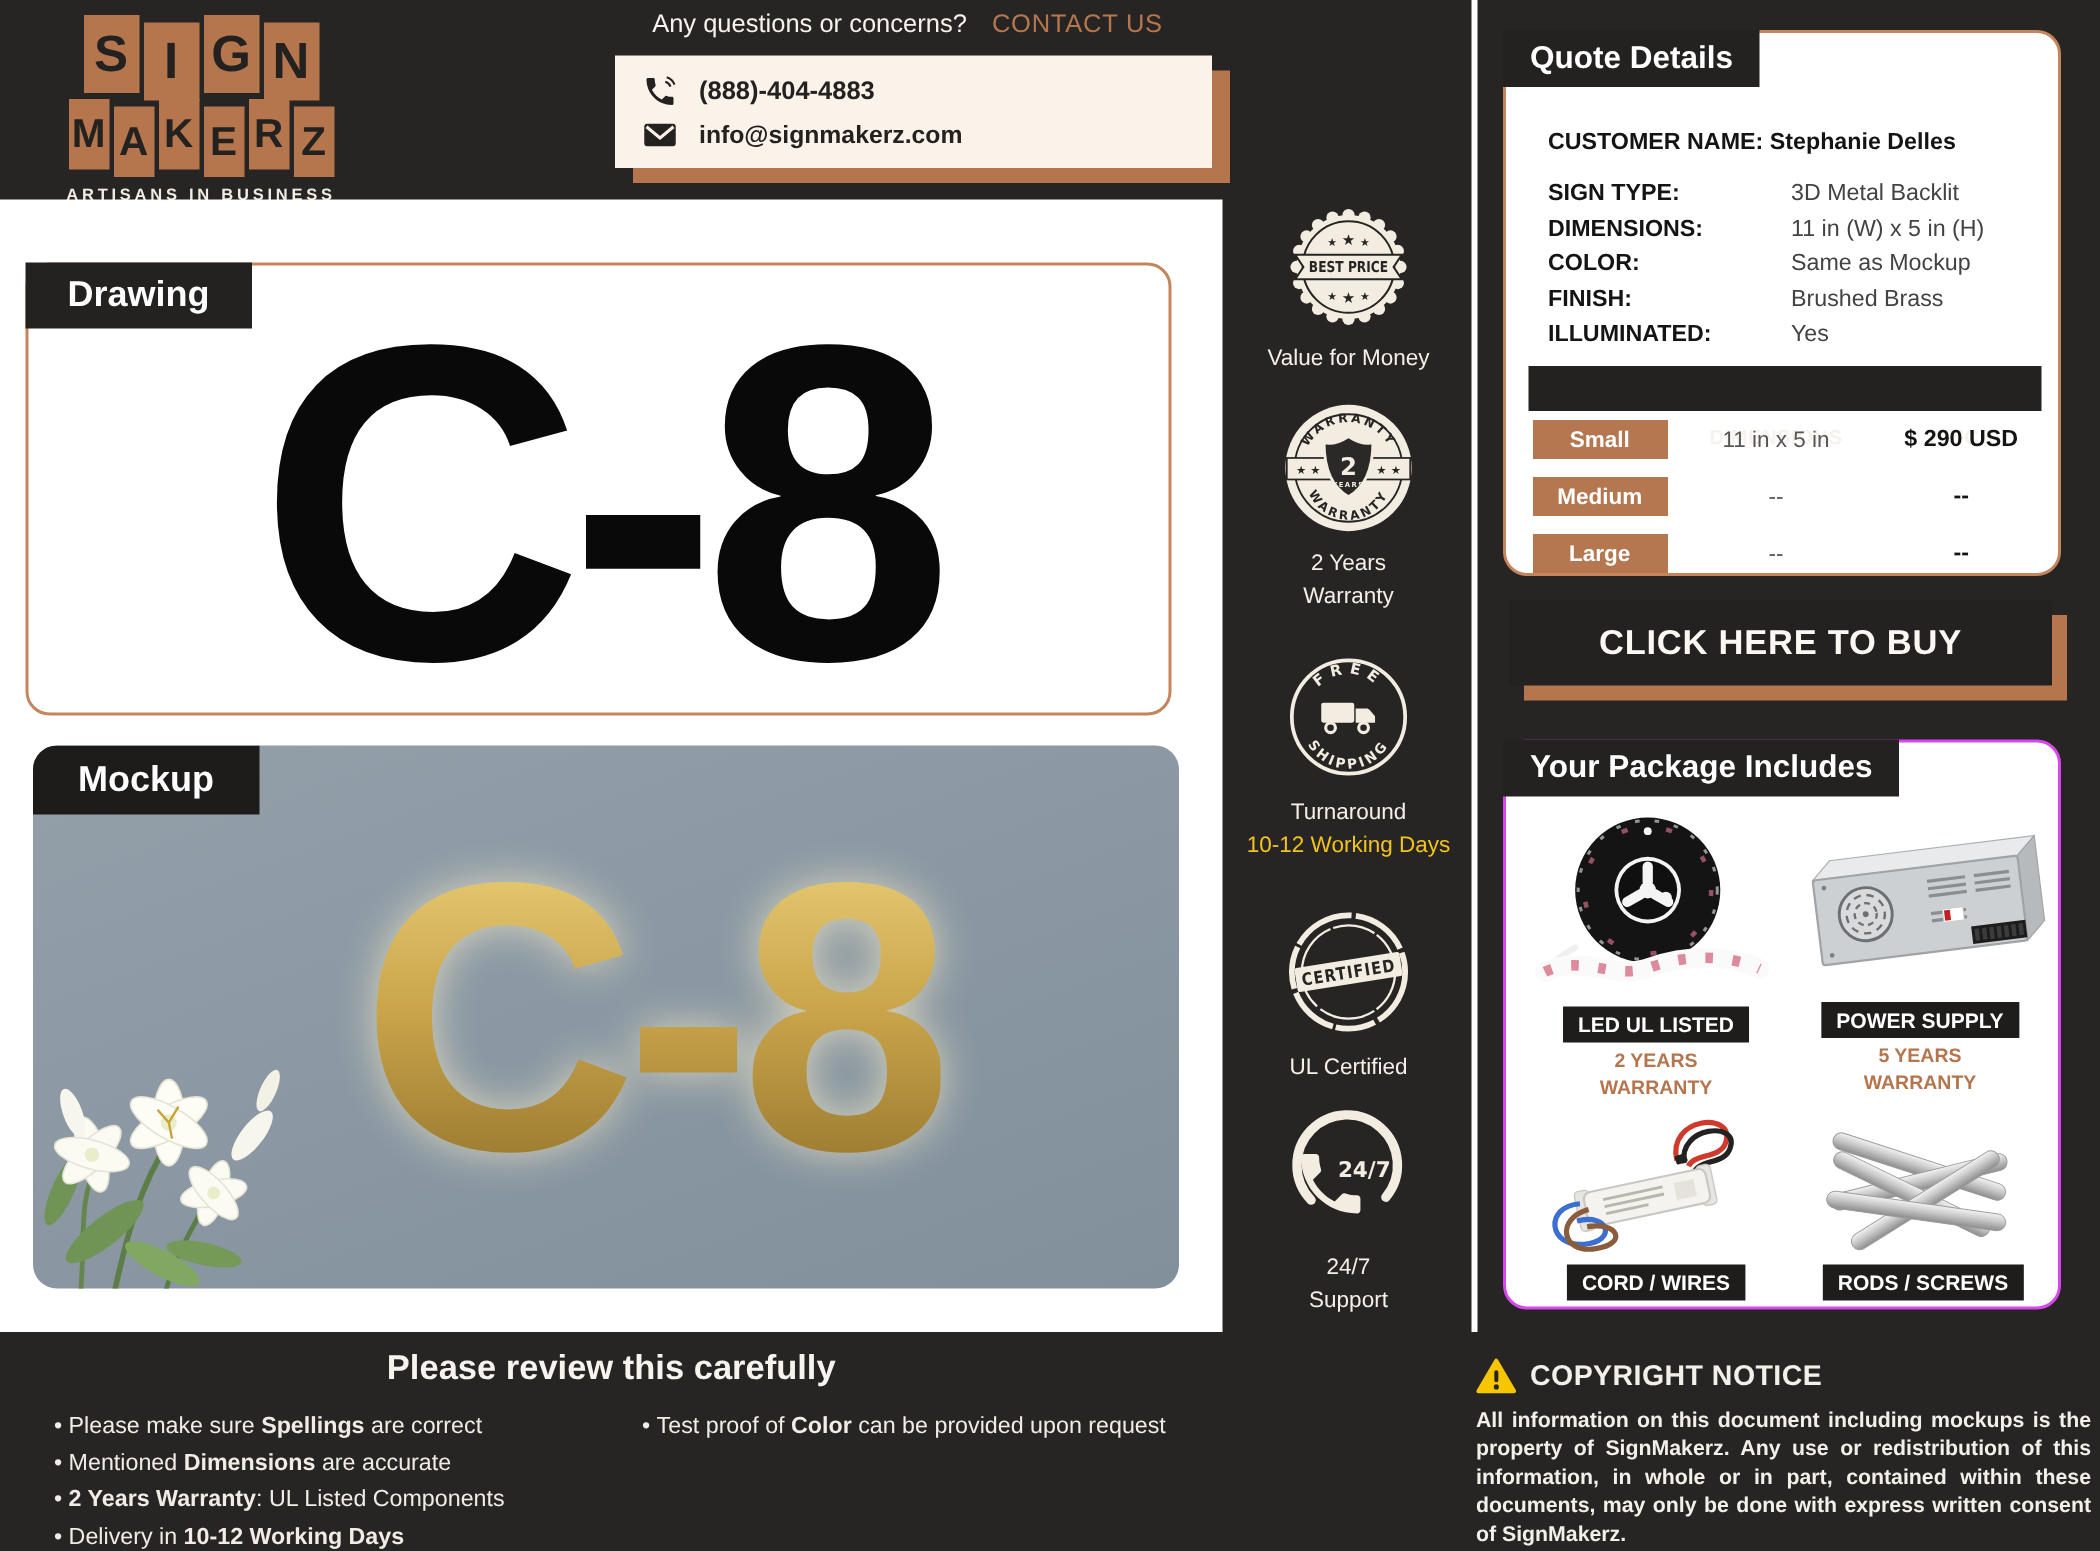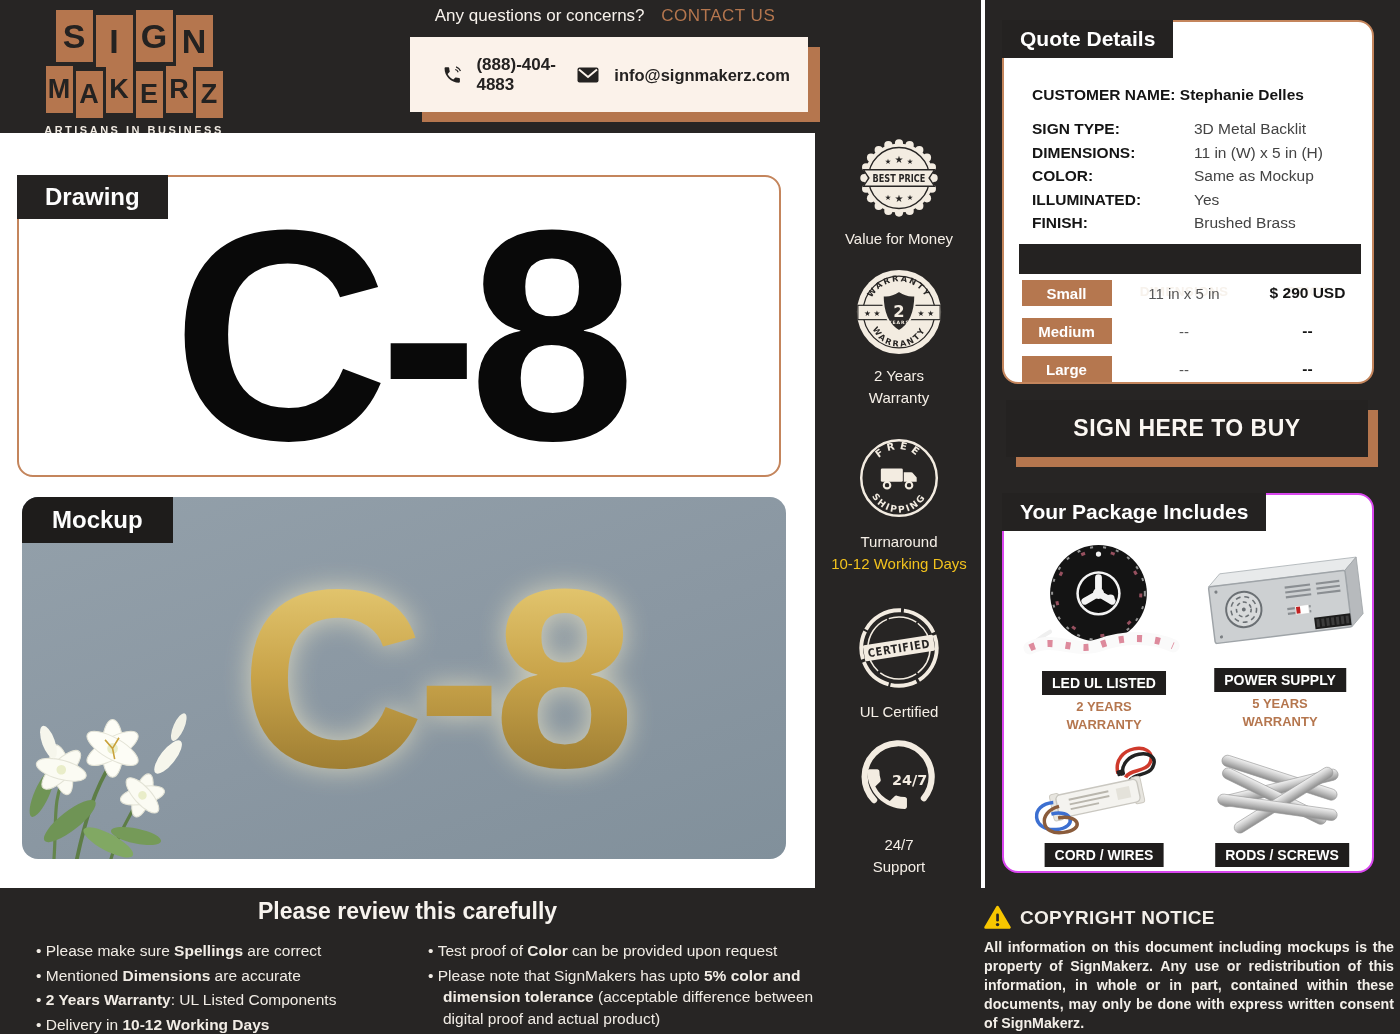--- a/index.html
+++ b/index.html
@@ -15,21 +15,21 @@
   .logo-block { background:#b5764e; color:#242221; font-weight:bold; display:flex; align-items:center; justify-content:center; }
   .logo-block:nth-child(odd){ transform:translateY(-2px); }
   .logo-block:nth-child(even){ transform:translateY(3px); }
   .logo-tagline { margin-top:9px; color:#f2ece4; font-size:11px; letter-spacing:2.5px; font-weight:bold; }
 
   .header-question { position:absolute; left:400px; top:6px; width:410px; text-align:center; font-size:17px; font-weight:normal; }
   .header-question .q { color:#f7f2ec; }
   .header-question .cu { color:#b5764e; margin-left:12px; letter-spacing:.5px; cursor:pointer; }
 
   .contact-card { position:absolute; left:410px; top:37px; width:398px; height:75px; background:#fbf2ea;
-                  box-shadow:12px 10px 0 0 #b5764e; padding:9px 18px 8px 32px; display:flex; flex-direction:row; justify-content:space-around; }
+                  box-shadow:12px 10px 0 0 #b5764e; padding:9px 18px 8px 18px; display:flex; flex-direction:column; justify-content:space-around; }
   .contact-row { display:flex; align-items:center; gap:14px; color:#242221; font-weight:bold; cursor:pointer; }
   .contact-row.phone { font-size:17px; }
   .contact-row.email { font-size:16.5px; }
 
   
   .main-panel { position:absolute; left:0; top:133px; width:815px; height:755px; background:#ffffff; }
 
   .proof-card { position:absolute; background:#fff; border:2px solid #c4855c; border-radius:16px; }
   .drawing-card { left:17px; top:42px; width:764px; height:302px; display:flex; align-items:center; justify-content:center; }
   .section-chip { position:absolute; left:-2px; top:-2px; background:#242221; color:#fdfdfd; font-weight:bold; font-size:24px; padding:8px 28px; z-index:3; }
@@ -325,26 +325,26 @@
       </div>
       <div class="q-row">
         <span class="q-label">DIMENSIONS:</span>
           <span class="q-value">11 in (W) x 5 in (H)</span>
       </div>
       <div class="q-row">
         <span class="q-label">COLOR:</span>
           <span class="q-value">Same as Mockup</span>
       </div>
       <div class="q-row">
+        <span class="q-label">FINISH:</span>
+          <span class="q-value">Brushed Brass</span>
+      </div>
+      <div class="q-row">
         <span class="q-label">ILLUMINATED:</span>
           <span class="q-value">Yes</span>
-      </div>
-      <div class="q-row">
-        <span class="q-label">FINISH:</span>
-          <span class="q-value">Brushed Brass</span>
       </div>
     </div>
 
     <div class="sizes-table">
       <div class="st-head">
         <div>SIZES</div>
         <div>DIMENSIONS</div>
         <div>PRICE</div>
       </div>
       <div class="st-row">
@@ -358,21 +358,21 @@
         <div class="st-price">--</div>
       </div>
       <div class="st-row">
         <div class="size-chip">Large</div>
         <div class="st-dim">--</div>
         <div class="st-price">--</div>
       </div>
     </div>
   </div>
 
-  <div class="buy-btn">SIGN HERE TO BUY</div>
+  <div class="buy-btn">CLICK HERE TO BUY</div>
 
   <div class="package-card">
     <div class="p-chip">Your Package Includes</div>
 
     <svg class="p-img" style="left:14px;top:46px" width="165" height="126" viewBox="0 0 160 125">
       <circle cx="78" cy="52" r="48" fill="#141414"></circle>
       <circle cx="78" cy="52" r="46" fill="none" stroke="#fff" stroke-width="2" stroke-dasharray="3 10" opacity=".55"></circle>
       <circle cx="78" cy="52" r="42" fill="none" stroke="#b85f72" stroke-width="3" stroke-dasharray="4 26" opacity=".8"></circle>
       <circle cx="78" cy="13" r="2.6" fill="#f4f4f4"></circle>
       <g transform="translate(78,52)">
@@ -470,21 +470,20 @@
 
   <div class="review-title">Please review this carefully</div>
   <ul class="bullets left">
       <li><span>Please make sure </span><b>Spellings</b><span> are correct</span></li>
       <li><span>Mentioned </span><b>Dimensions</b><span> are accurate</span></li>
       <li><b>2 Years Warranty</b><span>: UL Listed Components</span></li>
       <li><span>Delivery in </span><b>10-12 Working Days</b></li>
     </ul>
   <ul class="bullets right">
       <li><span>Test proof of </span><b>Color</b><span> can be provided upon request</span></li>
-      <li><span>Please note that SignMakers has upto </span><b>5% color and dimension tolerance</b><span> (acceptable difference between digital proof and actual product)</span></li>
     </ul>
 
   <div class="copyright">
     <div class="copy-head">
       <svg width="27" height="25" viewBox="0 0 27 25">
         <path d="M13.5,2 L25.5,22.5 H1.5 Z" fill="#f7c600" stroke="#f7c600" stroke-width="2.5" stroke-linejoin="round"></path>
         <rect x="12.2" y="8.5" width="2.7" height="8" rx="1.3" fill="#272524"></rect>
         <circle cx="13.55" cy="19.6" r="1.7" fill="#272524"></circle>
       </svg>
       <span class="copy-title">COPYRIGHT NOTICE</span>

